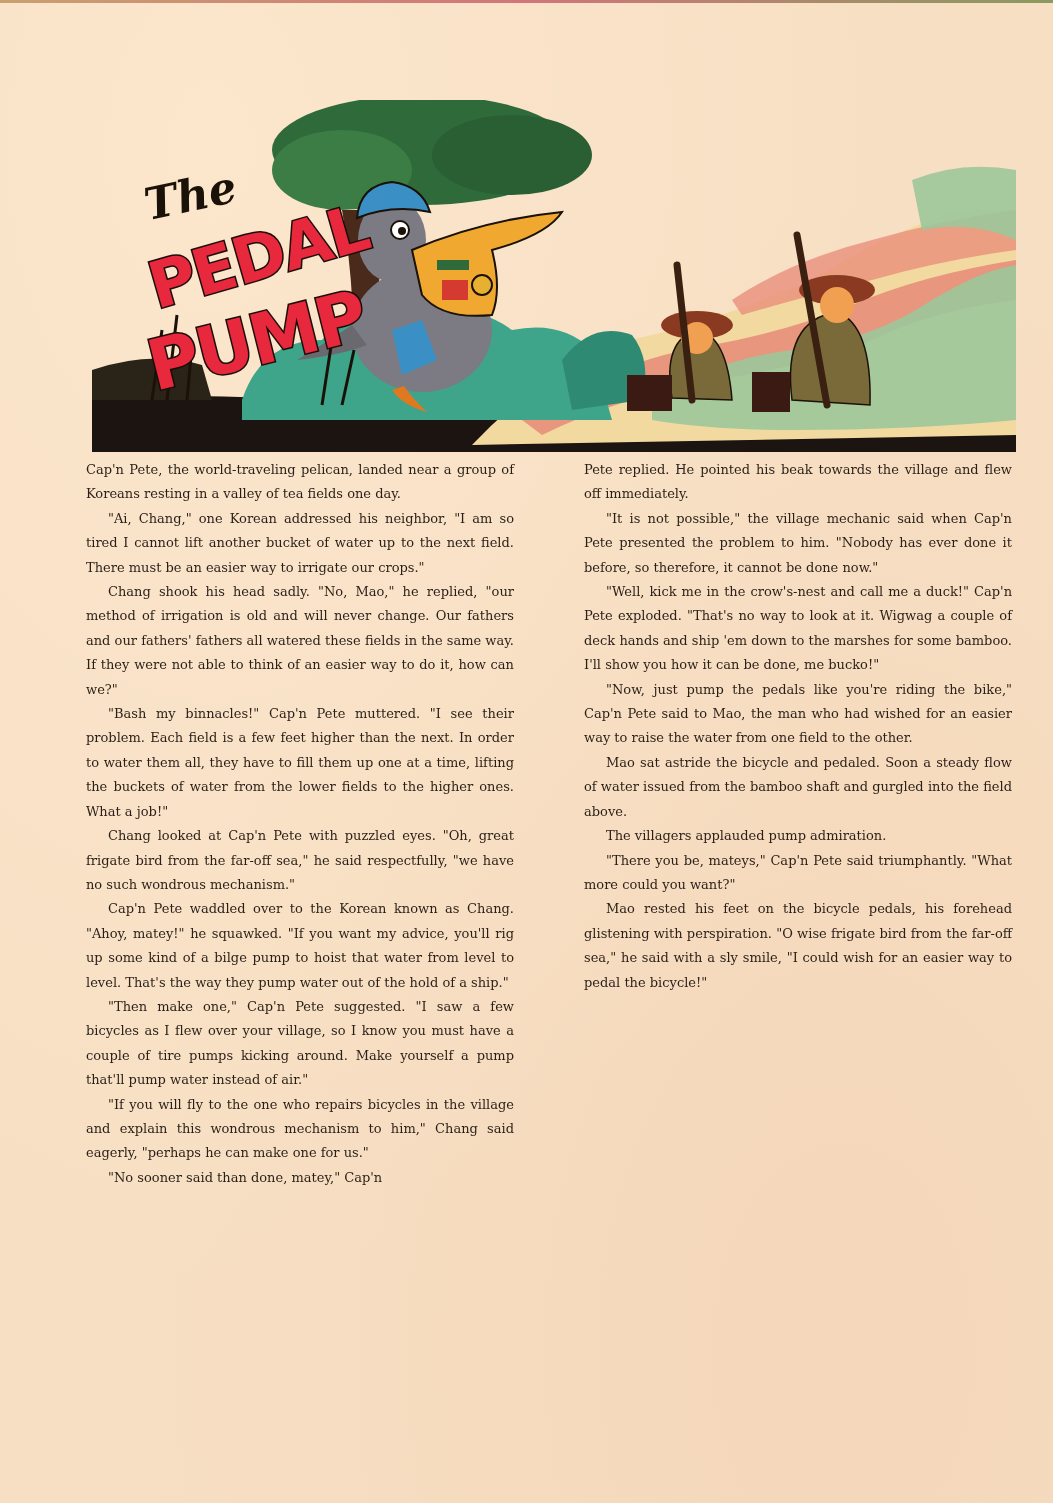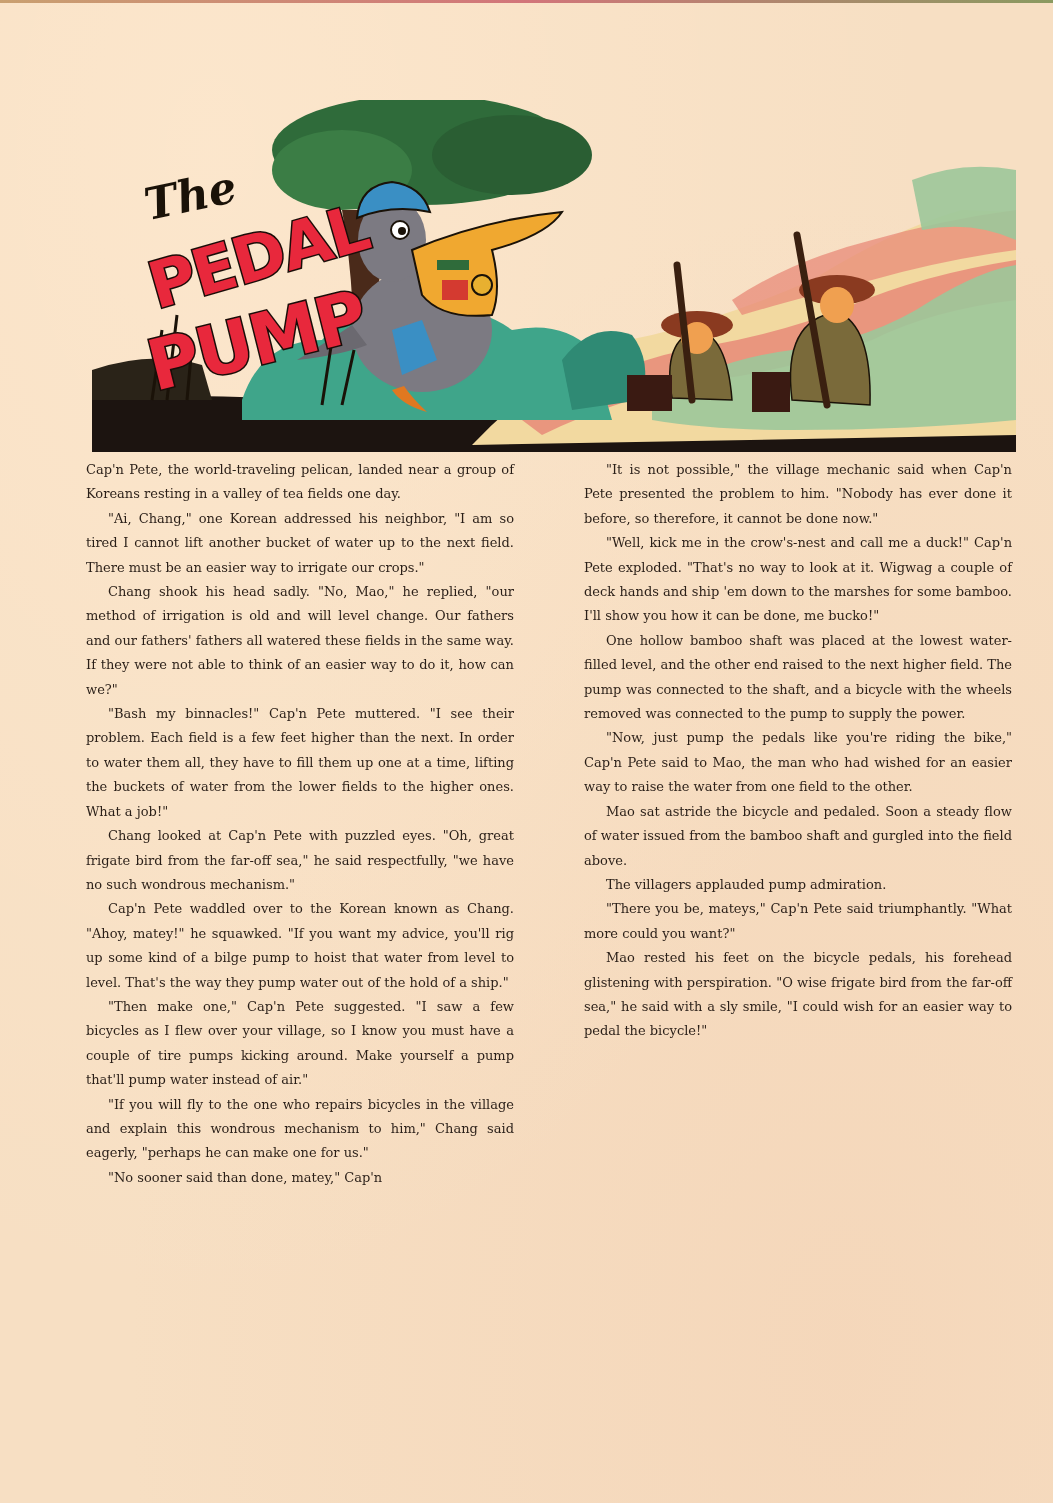--- a/index.html
+++ b/index.html
@@ -106,33 +106,33 @@
     <div class="title-block">
       <span class="title-the">The</span>
       <span class="title-word title-pedal">PEDAL</span>
       <span class="title-word title-pump">PUMP</span>
     </div>
   </div>
 
   <div class="col col-left">
     <p class="para first">Cap'n Pete, the world-traveling pelican, landed near a group of Koreans resting in a valley of tea fields one day.</p>
     <p class="para">"Ai, Chang," one Korean addressed his neighbor, "I am so tired I cannot lift another bucket of water up to the next field. There must be an easier way to irrigate our crops."</p>
-    <p class="para">Chang shook his head sadly. "No, Mao," he replied, "our method of irrigation is old and will level change. Our fathers and our fathers' fathers all watered these fields in the same way. If they were not able to think of an easier way to do it, how can we?"</p>
+    <p class="para">Chang shook his head sadly. "No, Mao," he replied, "our method of irrigation is old and will never change. Our fathers and our fathers' fathers all watered these fields in the same way. If they were not able to think of an easier way to do it, how can we?"</p>
     <p class="para">"Bash my binnacles!" Cap'n Pete muttered. "I see their problem. Each field is a few feet higher than the next. In order to water them all, they have to fill them up one at a time, lifting the buckets of water from the lower fields to the higher ones. What a job!"</p>
     <p class="para">Chang looked at Cap'n Pete with puzzled eyes. "Oh, great frigate bird from the far-off sea," he said respectfully, "we have no such wondrous mechanism."</p>
     <p class="para">Cap'n Pete waddled over to the Korean known as Chang. "Ahoy, matey!" he squawked. "If you want my advice, you'll rig up some kind of a bilge pump to hoist that water from level to level. That's the way they pump water out of the hold of a ship."</p>
     <p class="para">"Then make one," Cap'n Pete suggested. "I saw a few bicycles as I flew over your village, so I know you must have a couple of tire pumps kicking around. Make yourself a pump that'll pump water instead of air."</p>
     <p class="para">"If you will fly to the one who repairs bicycles in the village and explain this wondrous mechanism to him," Chang said eagerly, "perhaps he can make one for us."</p>
     <p class="para">"No sooner said than done, matey," Cap'n</p>
   </div>
 
   <div class="col col-right">
+    <p class="para cont">Pete replied. He pointed his beak towards the village and flew off immediately.</p>
     <p class="para">"It is not possible," the village mechanic said when Cap'n Pete presented the problem to him. "Nobody has ever done it before, so therefore, it cannot be done now."</p>
     <p class="para">"Well, kick me in the crow's-nest and call me a duck!" Cap'n Pete exploded. "That's no way to look at it. Wigwag a couple of deck hands and ship 'em down to the marshes for some bamboo. I'll show you how it can be done, me bucko!"</p>
-    <p class="para">One hollow bamboo shaft was placed at the lowest water-filled level, and the other end raised to the next higher field. The pump was connected to the shaft, and a bicycle with the wheels removed was connected to the pump to supply the power.</p>
     <p class="para">"Now, just pump the pedals like you're riding the bike," Cap'n Pete said to Mao, the man who had wished for an easier way to raise the water from one field to the other.</p>
     <p class="para">Mao sat astride the bicycle and pedaled. Soon a steady flow of water issued from the bamboo shaft and gurgled into the field above.</p>
     <p class="para">The villagers applauded pump admiration.</p>
     <p class="para">"There you be, mateys," Cap'n Pete said triumphantly. "What more could you want?"</p>
     <p class="para">Mao rested his feet on the bicycle pedals, his forehead glistening with perspiration. "O wise frigate bird from the far-off sea," he said with a sly smile, "I could wish for an easier way to pedal the bicycle!"</p>
   </div>
 
 </div>
 
 </body></html>

